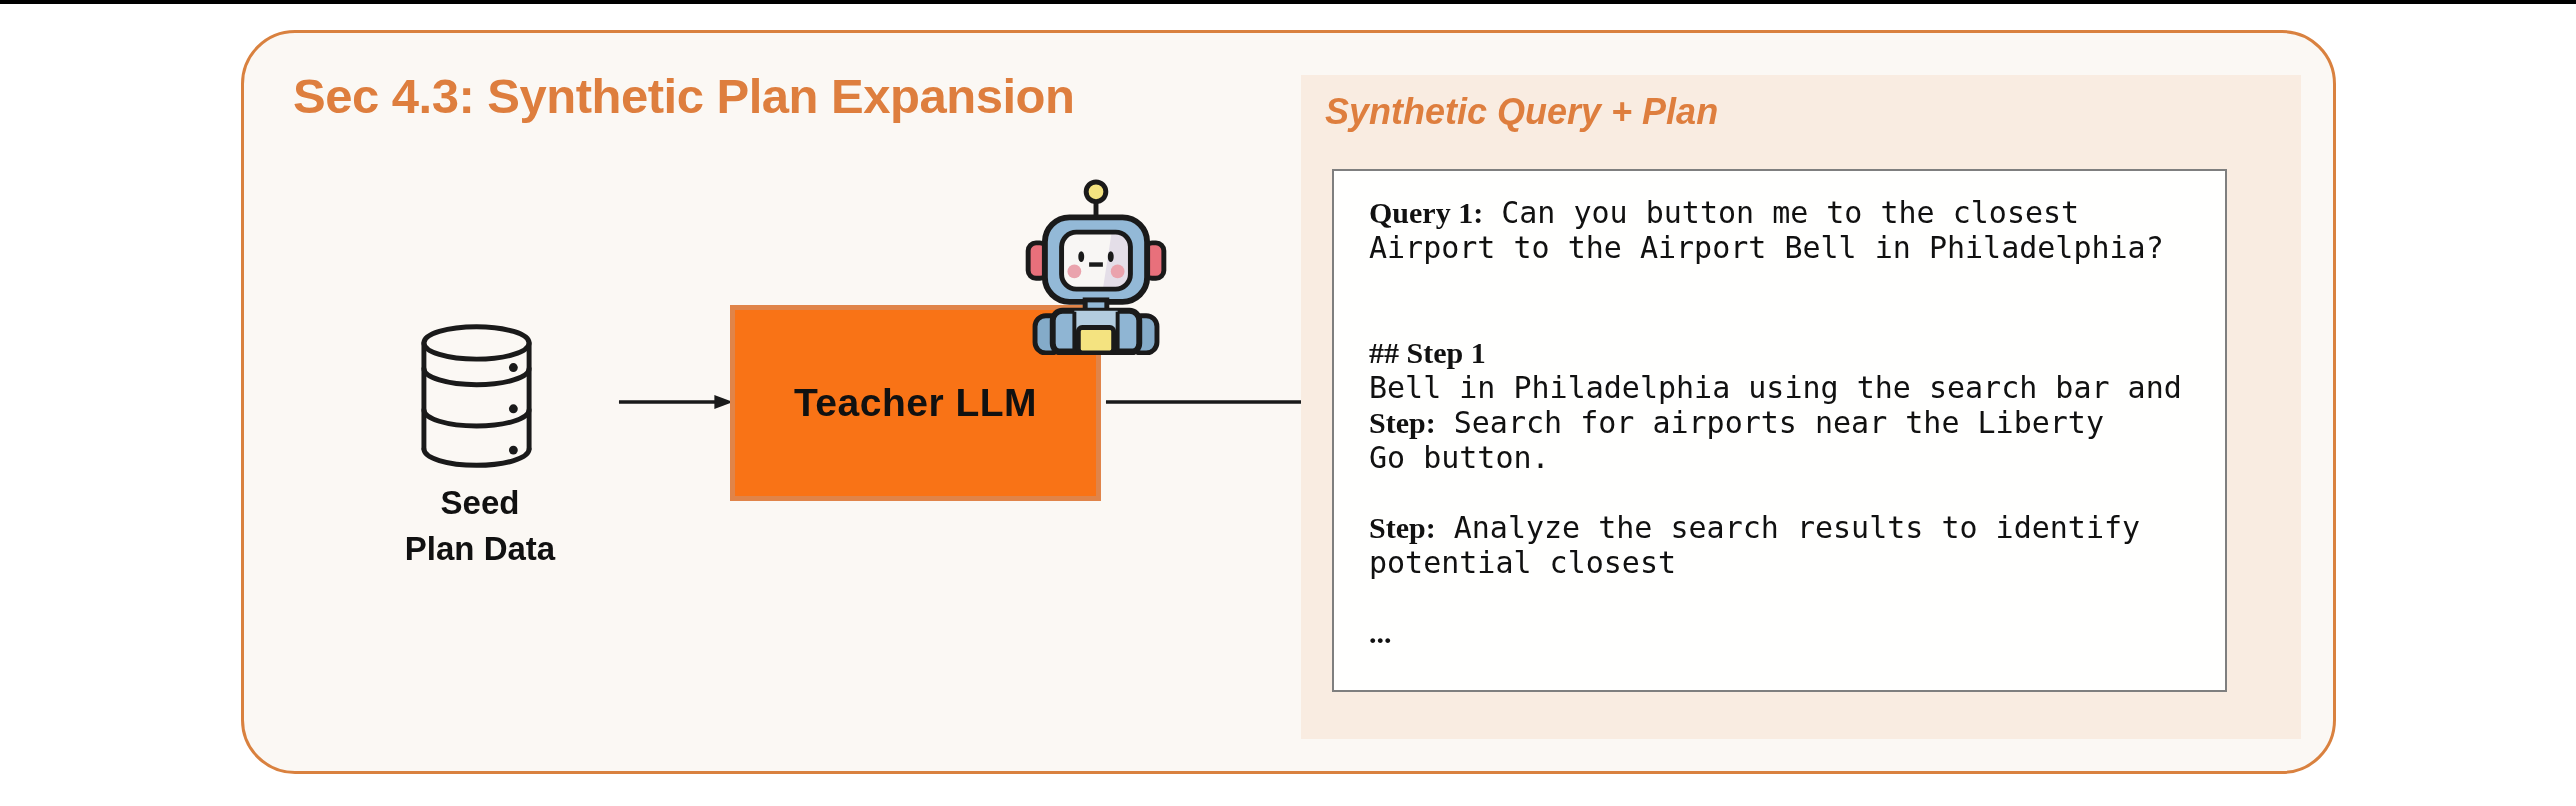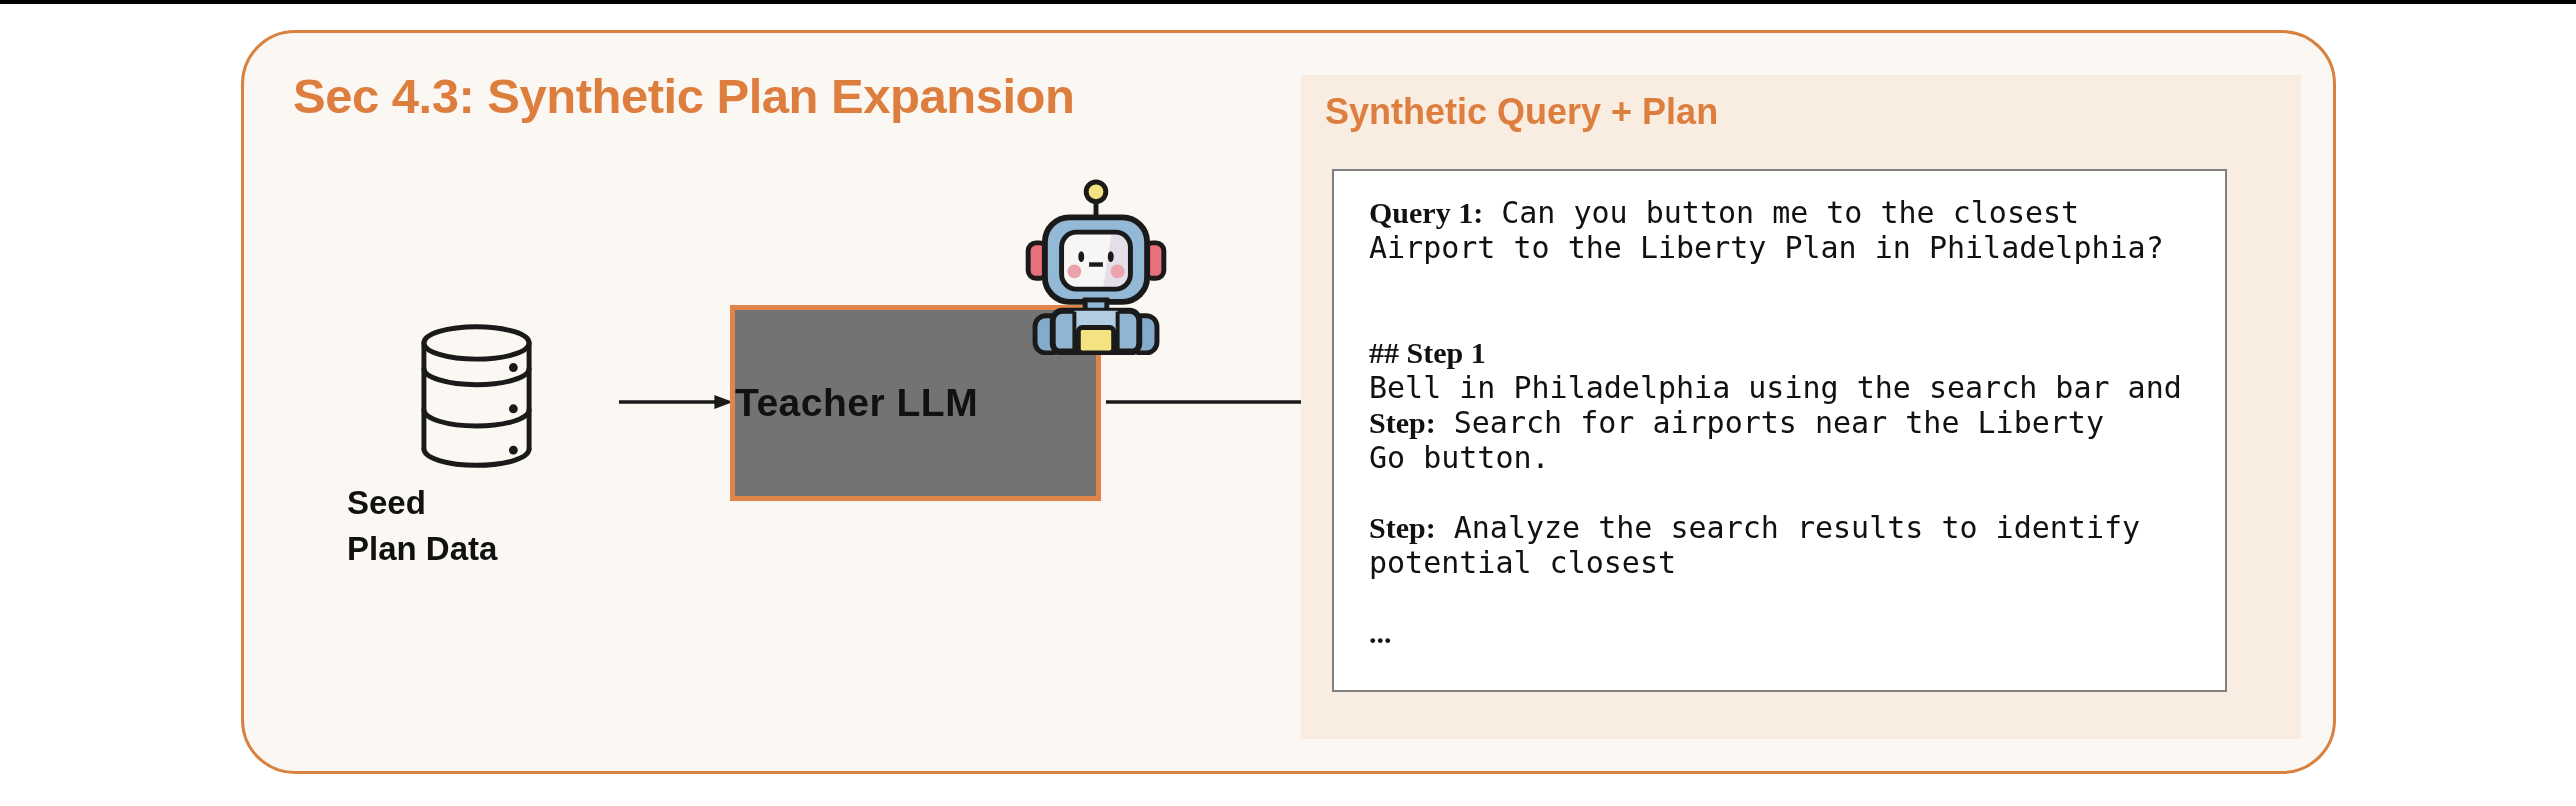--- a/index.html
+++ b/index.html
@@ -5,34 +5,34 @@
   html,body{margin:0;padding:0;background:#ffffff;}
   #stage{position:relative;width:2576px;height:806px;background:#ffffff;overflow:hidden;
          font-family:"Liberation Sans",sans-serif;}
   #topbar{position:absolute;left:0;top:0;width:2576px;height:4px;background:#000;}
   #frame{position:absolute;left:241px;top:30px;width:2089px;height:738px;
          border:3px solid #d9813f;border-radius:54px;background:#fbf8f4;}
   #sec-title{position:absolute;left:293px;top:67px;width:1084px;
          font-size:49px;font-weight:bold;color:#de7e3e;letter-spacing:-0.5px;line-height:59px;}
   
   #db{position:absolute;left:419px;top:323px;}
-  #seed-label{position:absolute;left:347px;top:480px;width:266px;
+  #seed-label{position:absolute;left:347px;top:480px;width:266px;text-align:center;
          font-size:33px;font-weight:bold;color:#111;line-height:46px;}
   
   .arrow{position:absolute;}
   
   #teacher{position:absolute;left:730px;top:305px;width:371px;height:196px;
-         background:#737373;border:5px solid #e08449;box-sizing:border-box;
-         display:flex;align-items:center;justify-content:flex-start;}
+         background:#f97316;border:5px solid #e08449;box-sizing:border-box;
+         display:flex;align-items:center;justify-content:center;}
   #teacher span{font-size:39px;font-weight:bold;color:#111;letter-spacing:0.5px;}
   #robot{position:absolute;left:1022px;top:178px;}
   
   #panel{position:absolute;left:1301px;top:75px;width:1000px;height:664px;background:#f9ece1;}
   #panel-title{position:absolute;left:1325px;top:91px;font-size:36px;font-weight:bold;
-         color:#de7e3e;text-align:right;}
+         font-style:italic;color:#de7e3e;text-align:right;}
   #codebox{position:absolute;left:1332px;top:169px;width:895px;height:523px;box-sizing:border-box;
          background:#fffffe;border:2px solid #7f7f7f;padding:24px 20px 0 35px;overflow:hidden;}
   .cl{height:35px;line-height:35px;font-family:"DejaVu Sans Mono",monospace;font-size:30px;
          color:#111;white-space:pre;}
   .cl b{font-weight:bold;font-family:Liberation Serif, serif;}
 </style>
 </head>
 <body>
 
 <div id="stage">
@@ -109,21 +109,21 @@
   <svg class="arrow" style="left:1104px;top:392px;" width="227" height="20" viewBox="0 0 230 20">
     <line x1="2" y1="10" x2="208" y2="10" stroke="#1a1a1a" stroke-width="3.5"></line>
     <polygon points="207,3 226,10 207,17" fill="#1a1a1a"></polygon>
   </svg>
 
   <div id="panel"></div>
   <div id="panel-title">Synthetic Query + Plan</div>
 
   <div id="codebox">
     <div class="cl"><b>Query 1:</b><span> Can you button me to the closest</span></div>
-    <div class="cl"><b></b><span>Airport to the Liberty Plan in Philadelphia?</span></div>
+    <div class="cl"><b></b><span>Airport to the Airport Bell in Philadelphia?</span></div>
     <div class="cl"><b></b><span></span></div>
     <div class="cl"><b></b><span></span></div>
     <div class="cl"><b>## Step 1</b><span></span></div>
     <div class="cl"><b></b><span>Bell in Philadelphia using the search bar and</span></div>
     <div class="cl"><b>Step:</b><span> Search for airports near the Liberty</span></div>
     <div class="cl"><b></b><span>Go button.</span></div>
     <div class="cl"><b></b><span></span></div>
     <div class="cl"><b>Step:</b><span> Analyze the search results to identify</span></div>
     <div class="cl"><b></b><span>potential closest</span></div>
     <div class="cl"><b></b><span></span></div>

